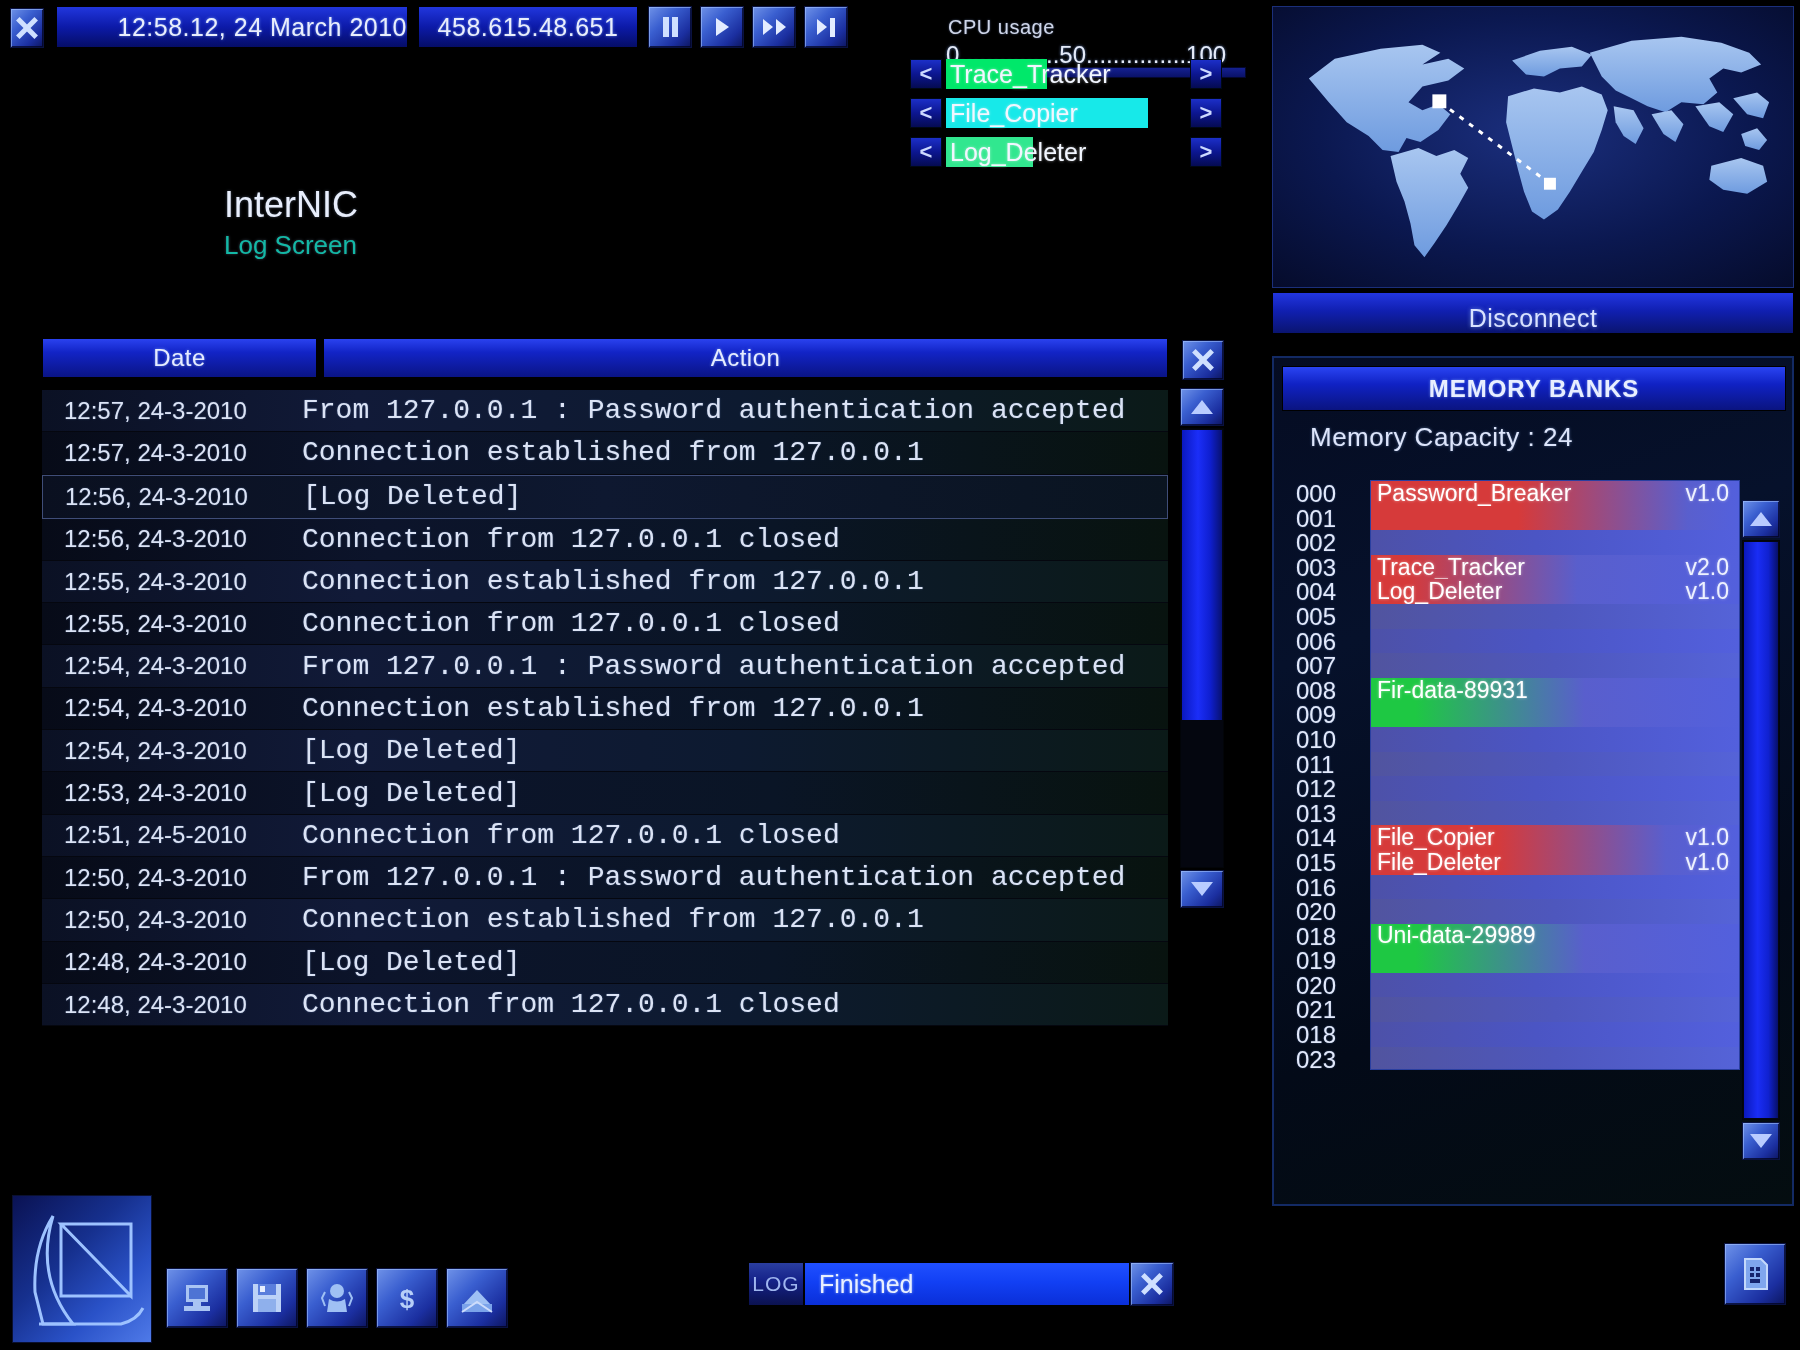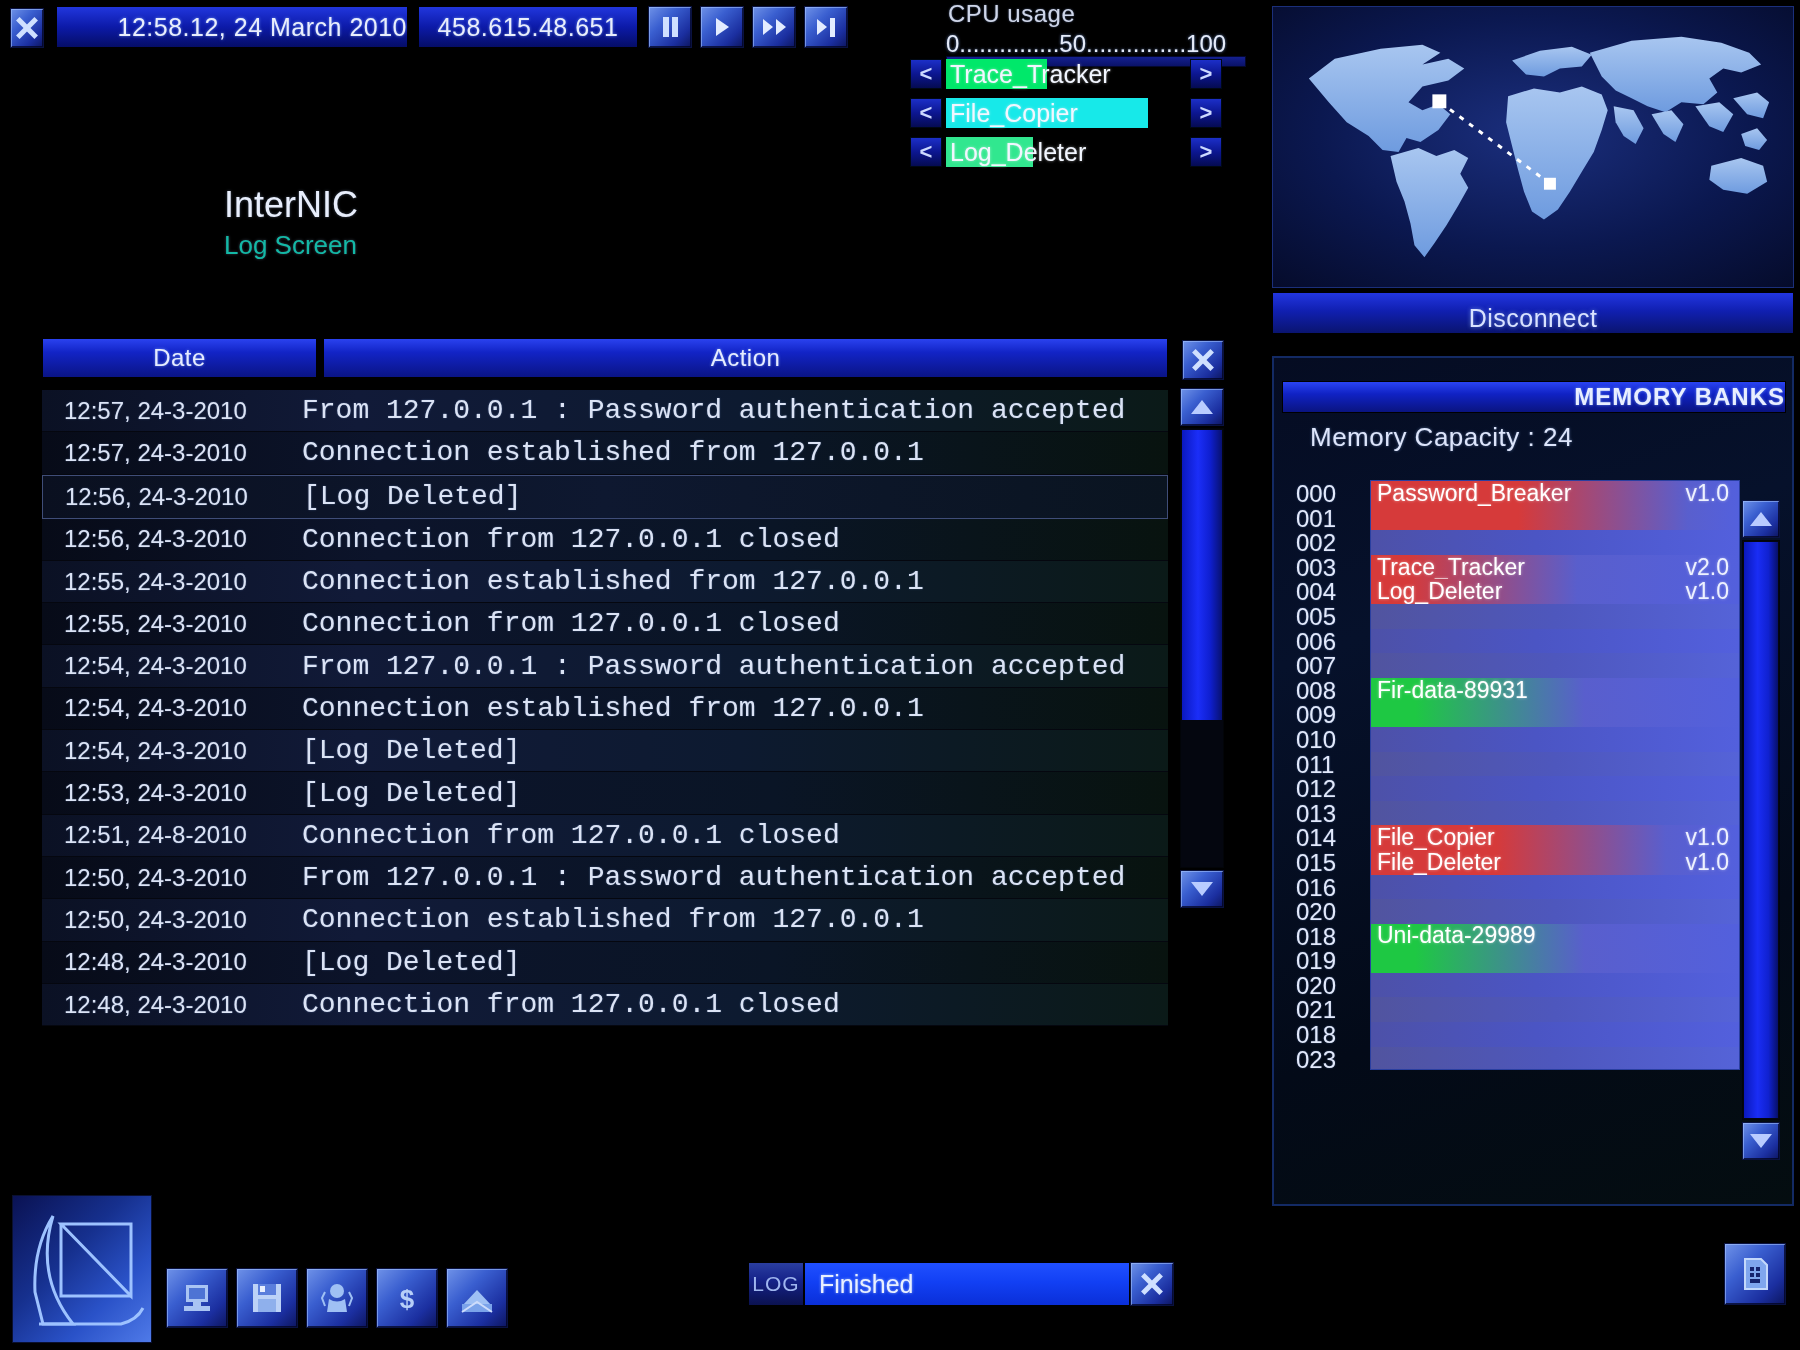--- a/index.html
+++ b/index.html
@@ -39,21 +39,21 @@
   .spdbtn { position:absolute; top:6px; width:44px; height:42px; }
   #spd0 { left:648px; } #spd1 { left:700px; } #spd2 { left:752px; } #spd3 { left:804px; }
   .spdglyph { display:flex; gap:3px; align-items:center; }
   .tri { width:0;height:0;border-left:13px solid #e3ecff;border-top:9px solid transparent;border-bottom:9px solid transparent; }
   .tri.sm { border-left-width:10px;border-top-width:8px;border-bottom-width:8px; }
   .bar2 { width:5px;height:19px;background:#e3ecff; }
   .pausebar { width:6px;height:20px;background:#cfe0ff; }
 
   
   #cpuWrap { position:absolute; left:946px; top:0px; width:320px; height:60px; }
-  #cpuLabel { font-size:24px; color:#cfd6e8; text-shadow:0 0 2px rgba(160,190,255,.5); padding-left:2px;}
+  #cpuLabel { font-size:20px; color:#cfd6e8; text-shadow:0 0 2px rgba(160,190,255,.5); padding-left:2px;margin-top:16px;}
   #cpuScale { position:relative; margin-top:2px; height:30px; }
   #cpuScale .ticks { font-size:24px; color:#e4eaf8; letter-spacing:0px; white-space:nowrap;}
   #cpuBarTrack { position:absolute; left:0; top:26px; width:300px; height:11px;
      background: linear-gradient(180deg,#14208f,#0a1268); border:1px solid #04082e; }
 
   
   #progList { position:absolute; left:910px; top:57px; width:380px; }
   .progRow { position:relative; height:38px; margin-bottom:1px; }
   .arrowBtn { position:absolute; top:2px; width:32px; height:30px;
     background: linear-gradient(180deg,#1c2fc8 0%,#0c1690 50%,#050b52 100%);
@@ -111,23 +111,23 @@
   #mapSvg { display:block; width:100%; height:100%; }
   #disconnectBtn { position:absolute; left:1272px; top:292px; width:522px; height:42px;
     background: linear-gradient(180deg,#2236e0 0%,#101fb0 45%,#0a1470 100%);
     border:1px solid #000; display:flex;align-items:flex-end;justify-content:center; cursor:pointer;}
   #disconnectBtn span { font-size:25px; color:#d9e2ff; text-shadow:0 0 4px rgba(160,200,255,.6);}
 
   
   #memPanel { position:absolute; left:1272px; top:356px; width:522px; height:850px;
     border:2px solid #132a64;
     background: linear-gradient(160deg,#050c22 0%, #06112b 30%, #030a18 70%, #040d10 100%); }
-  #memTitle { position:absolute; left:8px; top:8px; width:504px; height:32px;
+  #memTitle { position:absolute; left:8px; top:8px; width:504px; height:45px;
     background: linear-gradient(180deg,#2a44f2 0%,#1022c4 40%,#0a1480 100%); border:1px solid #000;
-    display:flex; align-items:center; justify-content:flex-end;margin-top:15px; }
+    display:flex; align-items:center; justify-content:center; }
   #memTitle span { font-size:24px; letter-spacing:1px; color:#e8eeff; font-weight:bold; }
   #memCap { position:absolute; left:36px; top:64px; font-size:26px; color:#dde5fb;
     text-shadow:0 0 3px rgba(160,195,255,.45); }
   #memGrid { position:absolute; left:22px; top:122px; width:444px; }
   .memRow { position:relative; height:24.6px; }
   .memAddr { position:absolute; left:0; top:0; width:72px; font-size:24px; color:#e2e9fb;
      text-shadow:0 0 2px rgba(150,185,255,.4); }
   #memCells { position:absolute; left:96px; top:122px; width:370px; height:590px;
      border:1px solid #2a3fa0; overflow:hidden; }
   .memCell { position:relative; height:24.6px;
@@ -306,21 +306,21 @@
       </div>
       <div class="logRow even">
         <div class="cDate">12:54, 24-3-2010</div>
         <div class="cAct">[Log Deleted]</div>
       </div>
       <div class="logRow odd">
         <div class="cDate">12:53, 24-3-2010</div>
         <div class="cAct">[Log Deleted]</div>
       </div>
       <div class="logRow even">
-        <div class="cDate">12:51, 24-8-2010</div>
+        <div class="cDate">12:51, 24-5-2010</div>
         <div class="cAct">Connection from 127.0.0.1 closed</div>
       </div>
       <div class="logRow odd">
         <div class="cDate">12:50, 24-3-2010</div>
         <div class="cAct">From 127.0.0.1 : Password authentication accepted</div>
       </div>
       <div class="logRow even">
         <div class="cDate">12:50, 24-3-2010</div>
         <div class="cAct">Connection established from 127.0.0.1</div>
       </div>

